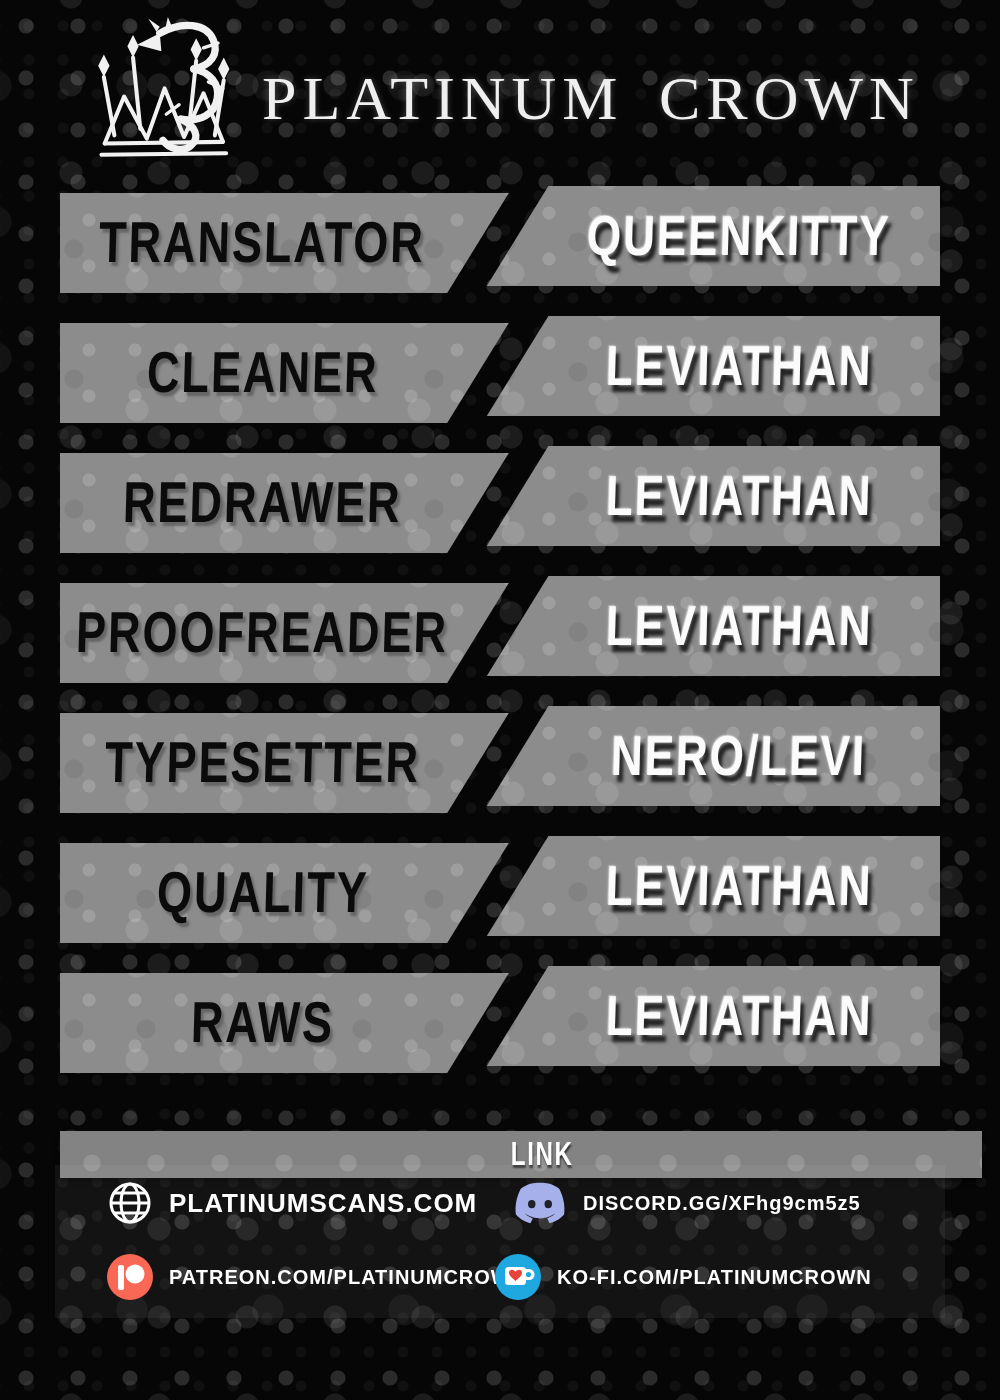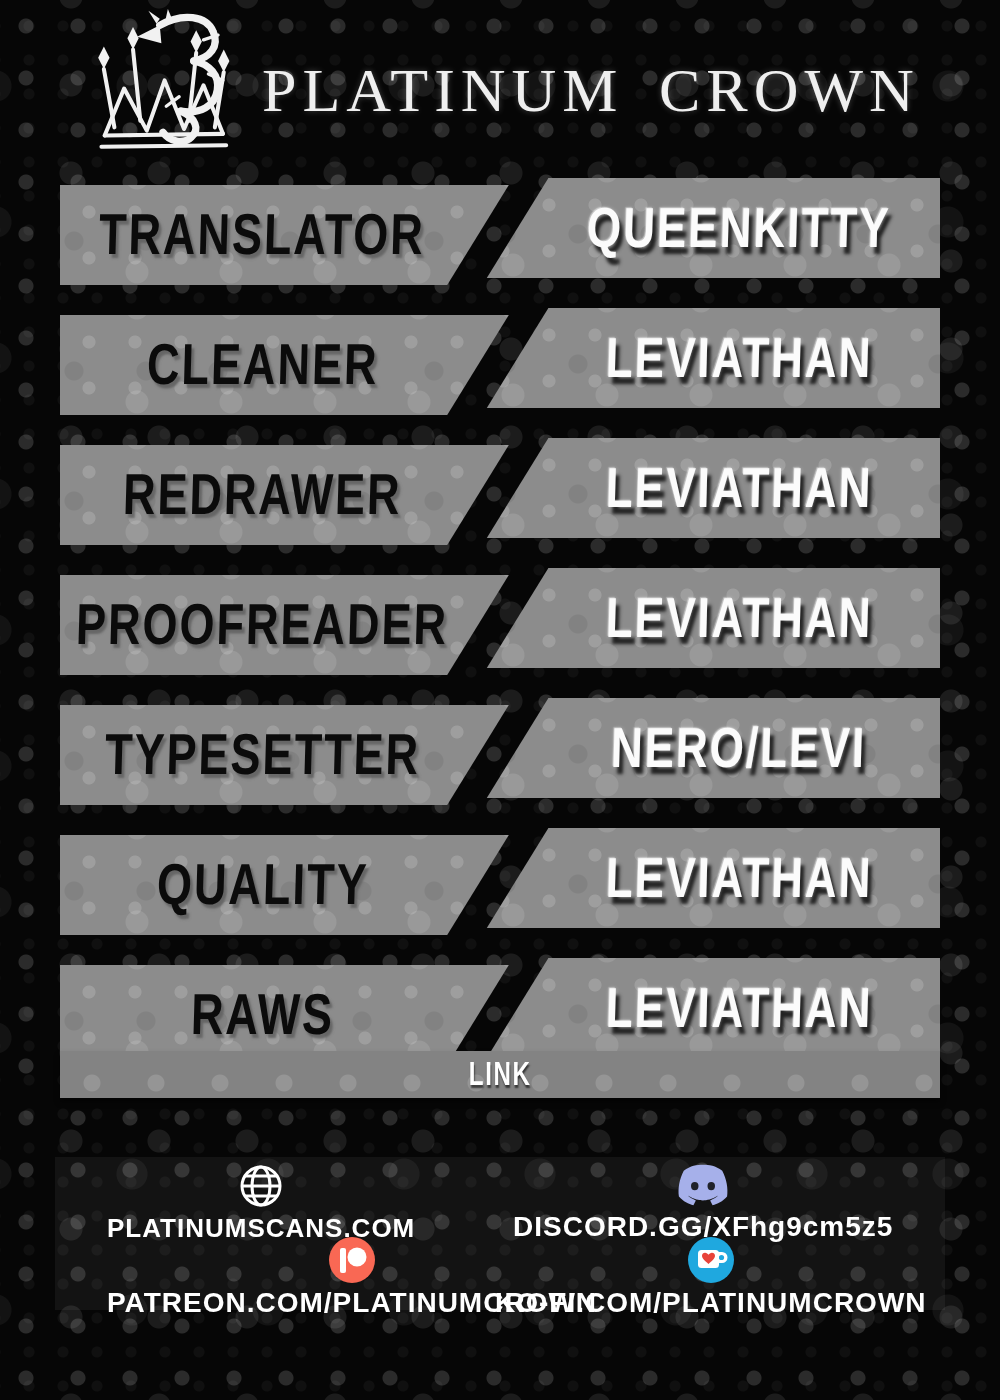--- a/index.html
+++ b/index.html
@@ -9,21 +9,21 @@
     background-image:
       radial-gradient(circle, rgba(255,255,255,0.15) 0 7px, transparent 8px),
       radial-gradient(circle, rgba(255,255,255,0.09) 0 11px, transparent 12px),
       radial-gradient(circle, rgba(255,255,255,0.05) 0 15px, transparent 16px),
       radial-gradient(circle, rgba(255,255,255,0.04) 0 5px, transparent 6px);
     background-size:52px 52px, 88px 88px, 136px 136px, 34px 34px;
     background-position:0 0, 27px 41px, 64px 18px, 12px 9px;
     font-family:"Liberation Sans", sans-serif;
     position:relative;
   }
-  .page{position:absolute;inset:0;}
+  .page{position:absolute;inset:0;margin-top:8px;}
 
   
   .header{position:absolute;top:0;left:0;width:1000px;height:180px;display:flex;align-items:center;}
   .logo{position:absolute;left:82px;top:6px;width:162px;height:165px;}
   .logo svg{width:100%;height:100%;}
   .title{
     position:absolute;left:262px;top:0;height:180px;display:flex;align-items:center;
     margin:0;font-family:"Liberation Serif", serif;font-weight:normal;
     font-size:62px;letter-spacing:6px;word-spacing:14px;color:#efefef;
     text-shadow:0 0 6px rgba(255,255,255,0.25);
@@ -52,42 +52,43 @@
   }
   .role-wrap{position:absolute;left:0;top:0;width:46%;height:100%;display:flex;align-items:center;justify-content:center;}
   .name-wrap{position:absolute;left:55%;top:-7px;right:6px;height:100%;display:flex;align-items:center;justify-content:center;}
   .brush{display:inline-block;font-weight:bold;letter-spacing:2px;transform:scaleY(1.28) skewX(-2deg);white-space:nowrap;}
   .role-text{font-size:45px;color:#0b0b0b;text-shadow:3px 3px 2px rgba(95,95,95,0.85);}
   .name-text{font-size:44px;color:#fbfbfb;
     text-shadow:-1px -1px 1px rgba(255,255,255,0.45), 4px 5px 3px rgba(22,22,22,0.9), 0 0 4px rgba(255,255,255,0.35);}
 
   
   .link-bar{
-    position:absolute;left:60px;top:1051px;width:880px;height:47px;
+    position:absolute;left:60px;top:1123px;width:880px;height:47px;
     display:flex;align-items:center;justify-content:center;
     background-color:#838383;
     background-image:radial-gradient(circle, rgba(255,255,255,0.14) 0 8px, transparent 9px);
     background-size:64px 64px;
     box-shadow:0 4px 5px rgba(0,0,0,0.5);
+    padding-left:42px;
   }
   .link-bar span{display:inline-block;font-size:31px;font-weight:bold;color:#ffffff;
     letter-spacing:2px;transform:scale(0.78,1.05);text-shadow:1px 2px 2px rgba(0,0,0,0.6);}
 
   
   .links-panel{
     position:absolute;left:55px;top:1157px;width:890px;height:153px;
     background:rgba(255,255,255,0.055);
   }
-  .link-item{position:absolute;height:64px;display:flex;align-items:center;gap:4px;cursor:pointer;flex-direction:column;}
+  .link-item{position:absolute;height:64px;display:flex;align-items:center;gap:16px;cursor:pointer;}
   .li-a1{left:52px;top:6px;}
   .li-a2{left:458px;top:6px;}
   .li-b1{left:52px;top:80px;}
   .li-b2{left:440px;top:80px;}
   .link-text{font-size:26px;font-weight:bold;color:#ffffff;letter-spacing:1px;white-space:nowrap;}
-  .link-text.small{font-size:28px;}
+  .link-text.small{font-size:20px;}
   .icon{display:inline-flex;align-items:center;justify-content:center;flex:0 0 auto;}
 
   
   .footer-banner{
     position:absolute;left:55px;top:1317px;width:890px;height:52px;
     background:rgba(255,255,255,0.05);
     display:flex;align-items:center;justify-content:center;
   }
   .footer-banner span{display:inline-block;font-size:34px;font-weight:bold;color:#fdfdfd;
     letter-spacing:0.5px;transform:scale(0.82,1.08);white-space:nowrap;

